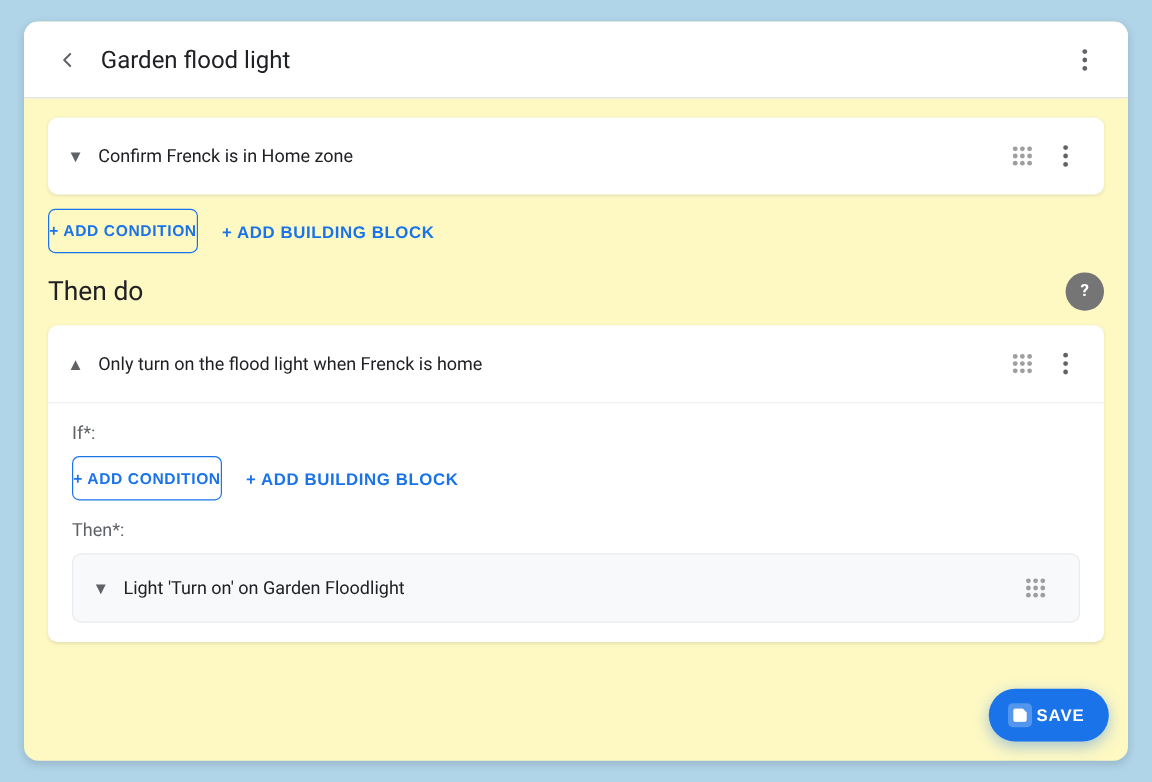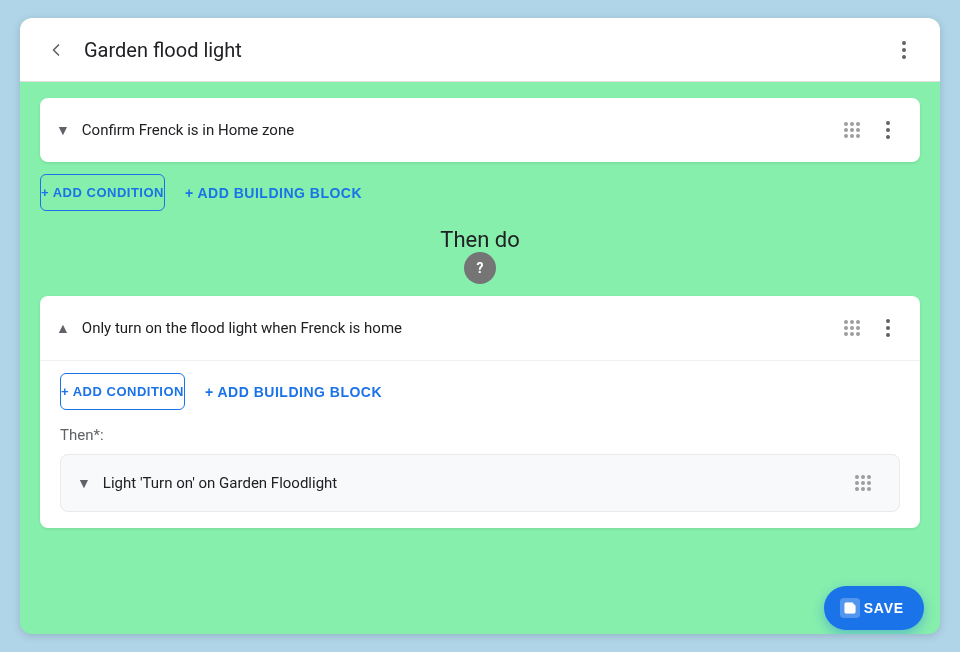--- a/index.html
+++ b/index.html
@@ -11,21 +11,21 @@
       align-items: center;
       justify-content: center;
       width: 960px;
       height: 652px;
       overflow: hidden;
     }
 
     .app-container {
       width: 920px;
       height: 616px;
-      background: #86efac;
+      background: #fef9c3;
       border-radius: 12px;
       overflow: hidden;
       display: flex;
       flex-direction: column;
       box-shadow: 0 2px 8px rgba(0,0,0,0.15);
     }
 
     
     .header {
       background: #ffffff;
@@ -169,21 +169,20 @@
       cursor: pointer;
       text-transform: uppercase;
     }
 
     
     .section-heading {
       display: flex;
       align-items: center;
       justify-content: space-between;
       margin: 16px 0 12px 0;
-      flex-direction: column;
     }
 
     .section-title {
       font-size: 22px;
       font-weight: 400;
       color: #202124;
     }
 
     .help-icon {
       width: 32px;
@@ -247,21 +246,21 @@
     .three-dots span {
       width: 4px;
       height: 4px;
       border-radius: 50%;
       background: #5f6368;
     }
 
     
     .save-fab {
       position: absolute;
-      bottom: 4px;
+      bottom: 16px;
       right: 16px;
       display: flex;
       align-items: center;
       gap: 4px;
       background: #1a73e8;
       color: #fff;
       border: none;
       border-radius: 28px;
       padding: 12px 20px 12px 16px;
       font-size: 14px;
@@ -367,20 +366,21 @@
         <button class="card-more-btn">
           <div class="three-dots">
             <span></span>
               <span></span>
               <span></span>
           </div>
         </button>
       </div>
 
       <div class="card-content">
+        <div class="if-label">If*:</div>
 
         <div class="btn-row" style="margin-top:4px; margin-bottom:4px;">
           <button class="btn-outline">+ ADD CONDITION</button>
           <button class="btn-text">+ ADD BUILDING BLOCK</button>
         </div>
 
         <div class="then-label">Then*:</div>
 
         <div class="card-nested">
           <div class="card-row">

